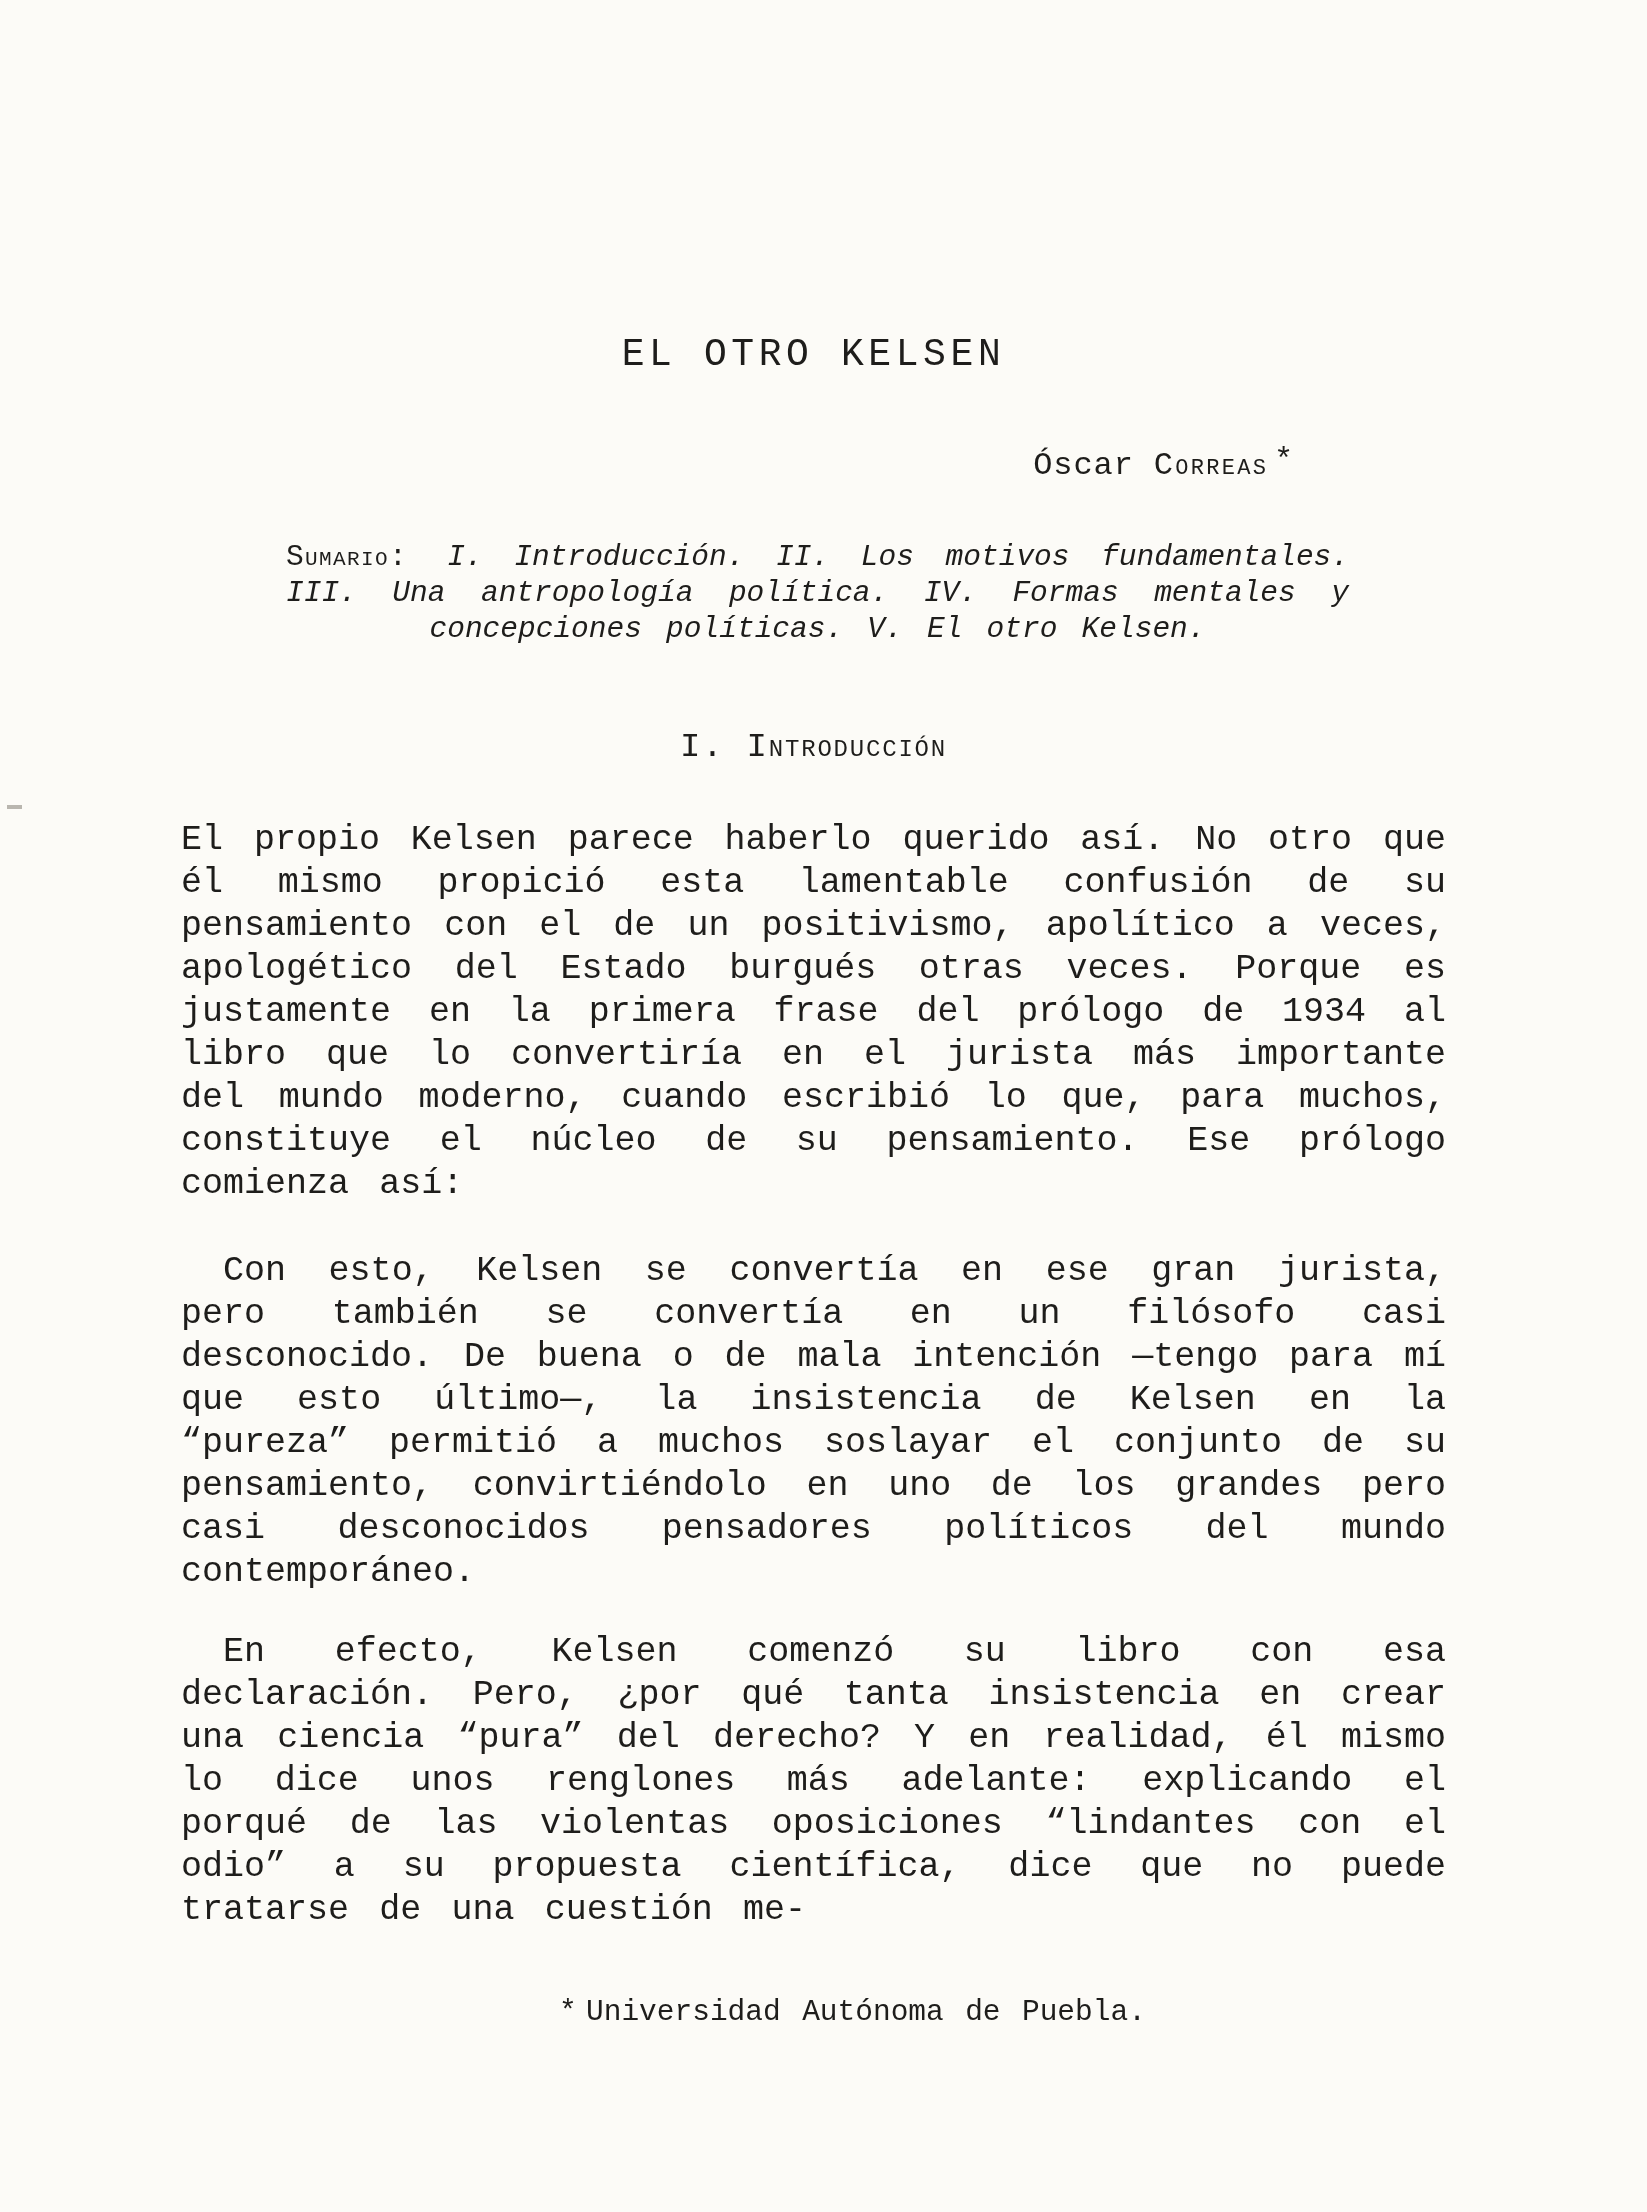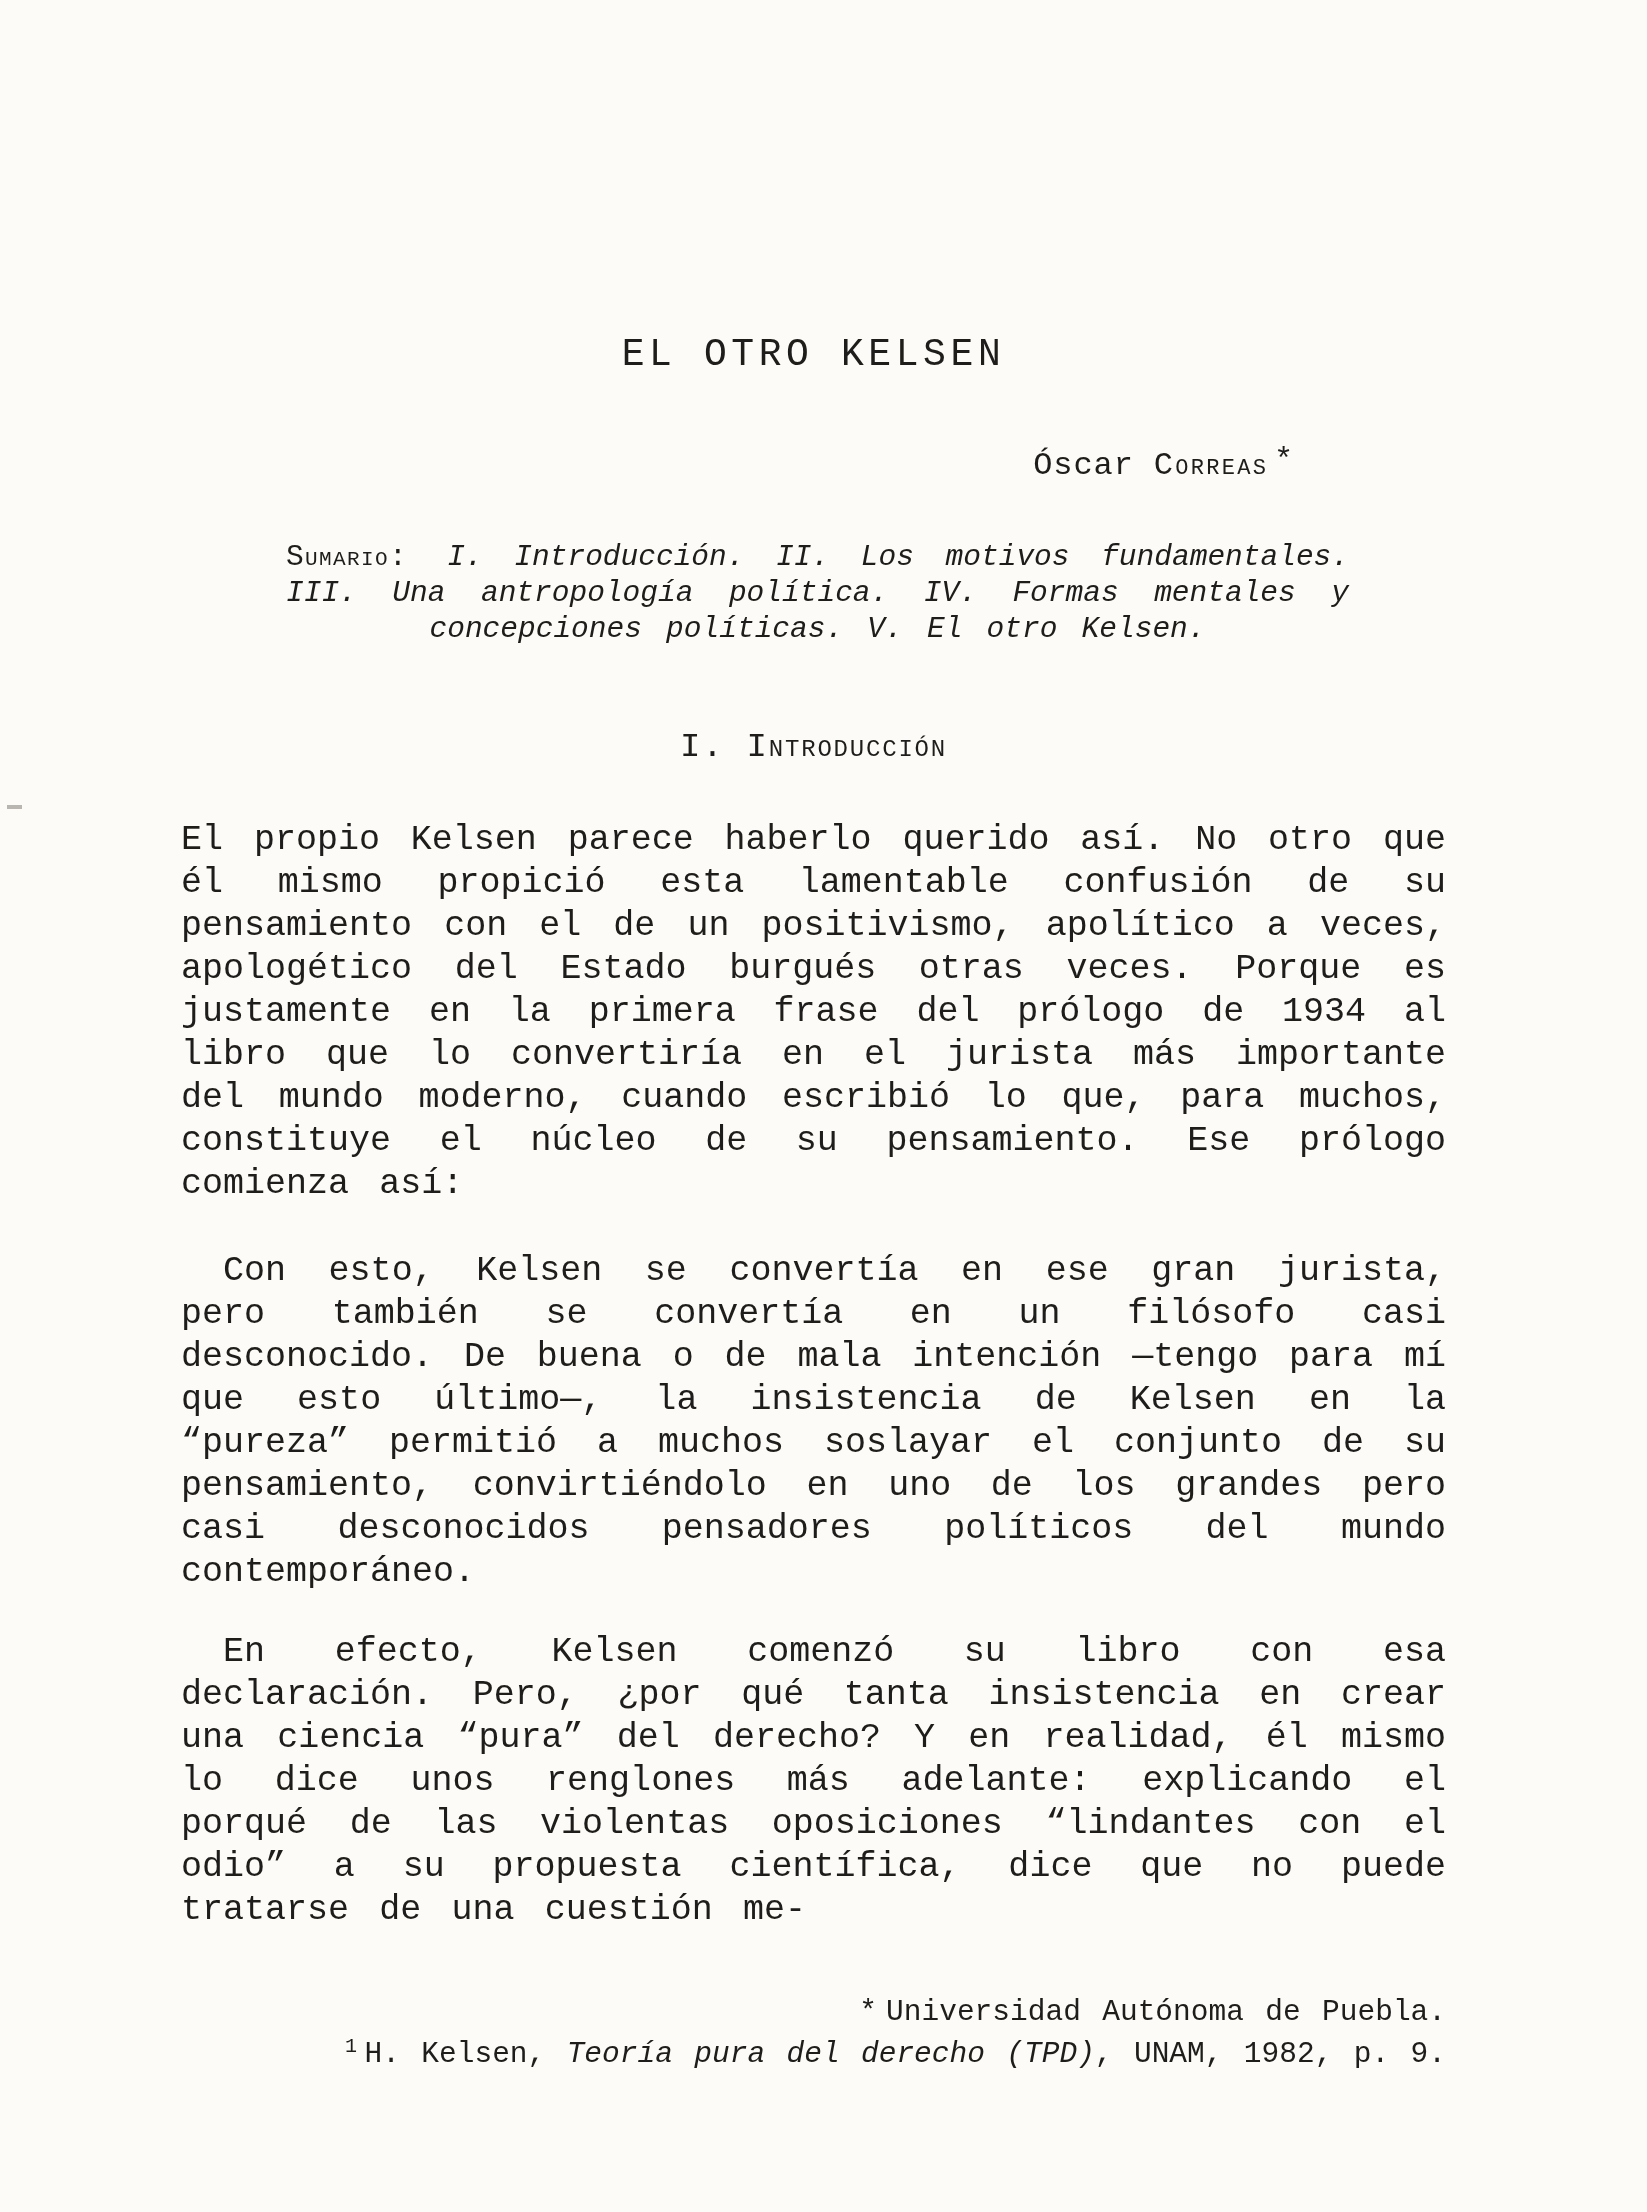--- a/index.html
+++ b/index.html
@@ -101,21 +101,21 @@
     vertical-align: 13px;
   }
   .footnotes {
     margin-top: 59px;
     font-size: 29.5px;
     line-height: 42px;
     word-spacing: 3.7px;
   }
   .footnote {
     text-indent: 78px;
-    text-align: right;
+    text-align: center;
   }
   .fn-marker { margin-right: 9.2px; }
   .fn-marker-sup {
     font-size: 20px;
     line-height: 0;
     vertical-align: 10px;
     margin-right: 7.4px;
   }
   .italic { font-style: italic; }
   .page-number {
@@ -152,20 +152,17 @@
 
 
   <p class="para indent p2">Con esto, Kelsen se convertía en ese gran jurista, pero también se convertía en un filósofo casi desconocido. De buena o de mala intención —tengo para mí que esto último—, la insistencia de Kelsen en la “pureza” permitió a muchos soslayar el conjunto de su pensamiento, convirtiéndolo en uno de los grandes pero casi desconocidos pensadores políticos del mundo contemporáneo.</p>
 
   <p class="para indent p3">En efecto, Kelsen comenzó su libro con esa declaración. Pero, ¿por qué tanta insistencia en crear una ciencia “pura” del derecho? Y en realidad, él mismo lo dice unos renglones más adelante: explicando el porqué de las violentas oposiciones “lindantes con el odio” a su propuesta científica, dice que no puede tratarse de una cuestión me-</p>
 
   <div class="footnotes">
     <p class="footnote">
       <span class="fn-marker">*</span><span>Universidad Autónoma de Puebla.</span>
     </p>
-    <p class="footnote">
-      <sup class="fn-marker-sup">1</sup><span>H. Kelsen, </span><span class="italic">Teoría pura del derecho (TPD)</span><span>, UNAM, 1982, p. 9.</span>
-    </p>
   </div>
 
 
 </div>
 
 
 </body></html>

